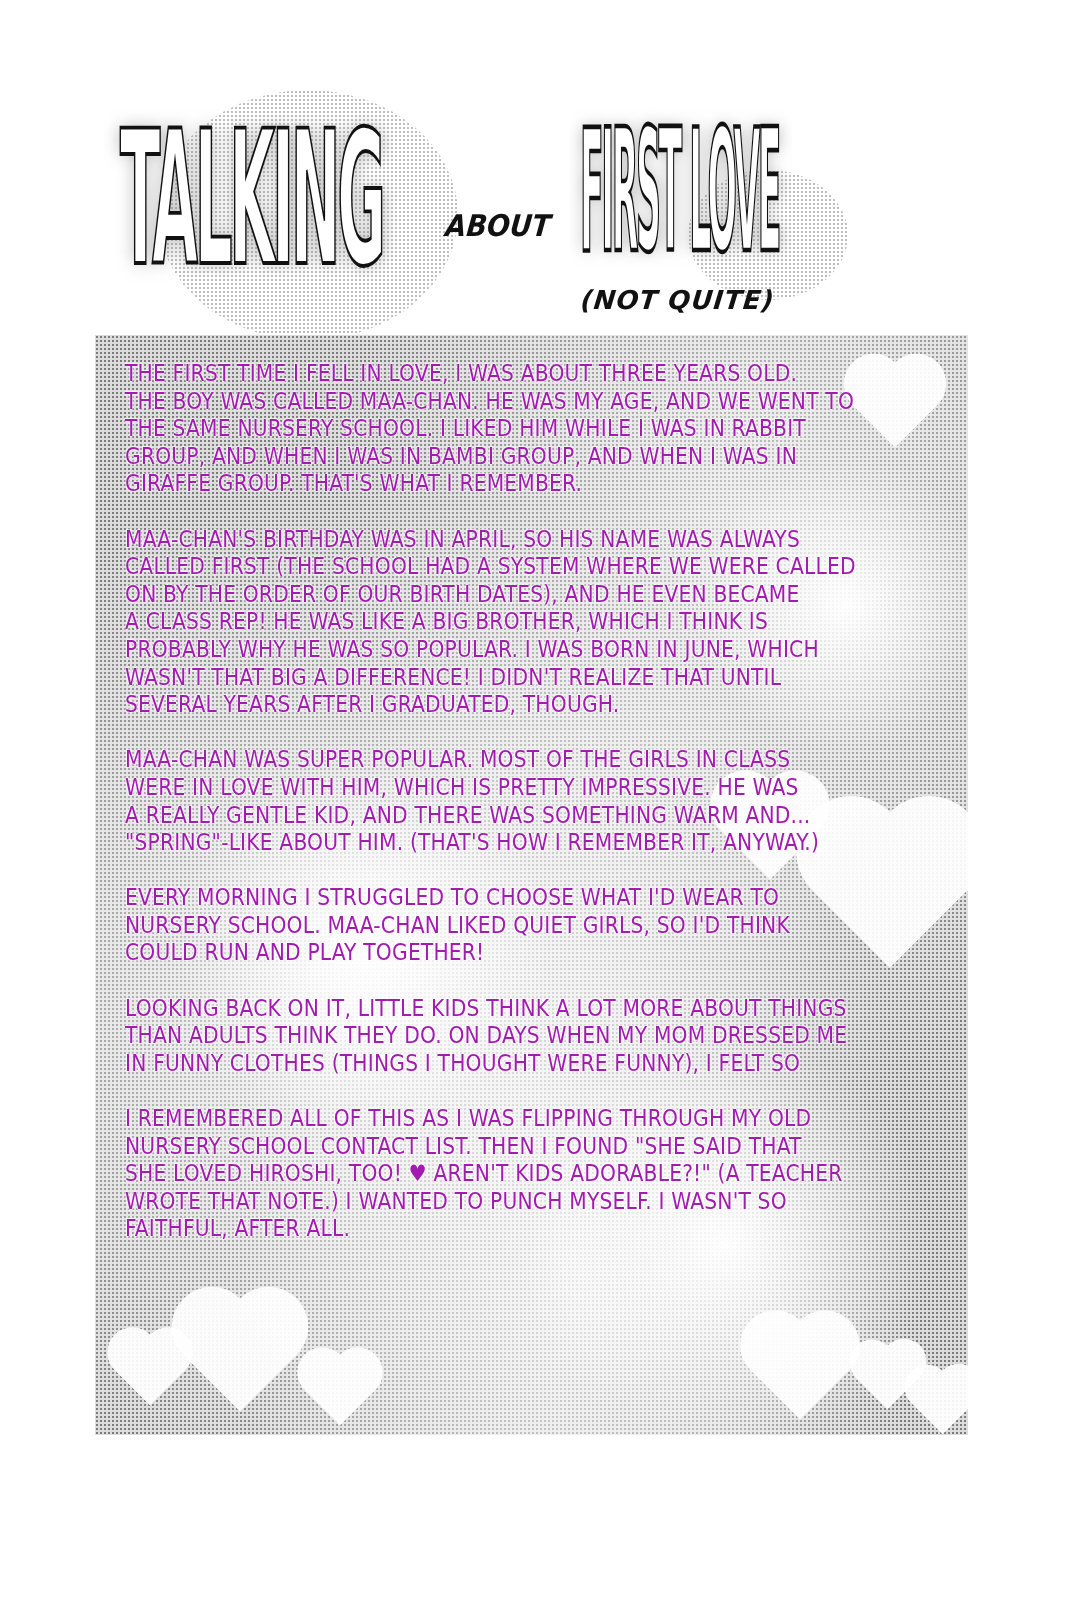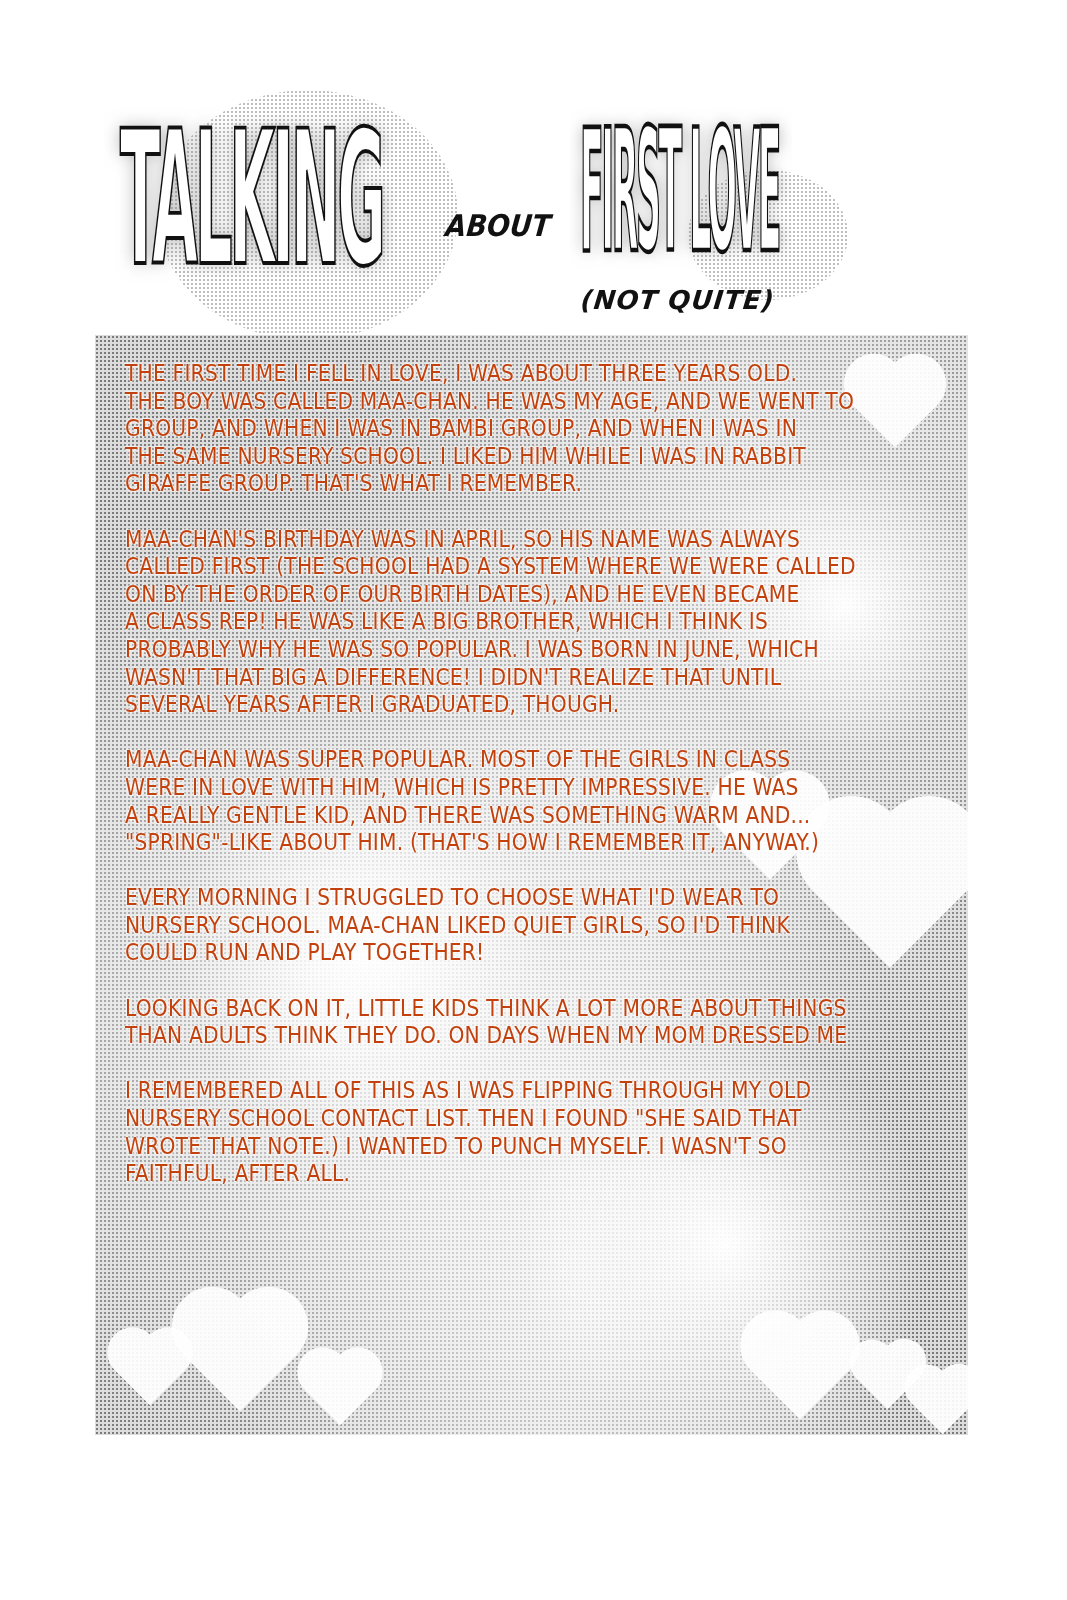--- a/index.html
+++ b/index.html
@@ -82,21 +82,21 @@
   .glow {
     position: absolute; border-radius: 50%;
     background: radial-gradient(circle, rgba(255,255,255,0.95), rgba(255,255,255,0) 70%);
   }
 
   .text-block {
     position: absolute; left: 125px; top: 360px; width: 830px;
     font-family: "DejaVu Sans Condensed", "DejaVu Sans", sans-serif;
     font-size: 22.5px;
     line-height: 27.6px;
-    color: #c2410c;
+    color: #a21caf;
     letter-spacing: 0.2px;
     text-transform: uppercase;
   }
   .para { margin: 0 0 27.6px 0; }
   .line { display: block; white-space: nowrap; text-shadow: 0 0 3px #fff, 0 0 3px #fff, 0 0 2px #fff; }
 </style>
 </head>
 <body>
 
 <div class="title-area">
@@ -139,22 +139,22 @@
     </div>
   <div class="heart" style="left:825px;top:1045px;width:45px;height:45px;">
       <span class="sq"></span>
     </div>
 </div>
 
 <div class="text-block">
   <div class="para">
     <span class="line">THE FIRST TIME I FELL IN LOVE, I WAS ABOUT THREE YEARS OLD.</span>
     <span class="line">THE BOY WAS CALLED MAA-CHAN. HE WAS MY AGE, AND WE WENT TO</span>
+    <span class="line">THE SAME NURSERY SCHOOL. I LIKED HIM WHILE I WAS IN RABBIT</span>
     <span class="line">GROUP, AND WHEN I WAS IN BAMBI GROUP, AND WHEN I WAS IN</span>
-    <span class="line">THE SAME NURSERY SCHOOL. I LIKED HIM WHILE I WAS IN RABBIT</span>
     <span class="line">GIRAFFE GROUP. THAT'S WHAT I REMEMBER.</span>
   </div>
   <div class="para">
     <span class="line">MAA-CHAN'S BIRTHDAY WAS IN APRIL, SO HIS NAME WAS ALWAYS</span>
     <span class="line">CALLED FIRST (THE SCHOOL HAD A SYSTEM WHERE WE WERE CALLED</span>
     <span class="line">ON BY THE ORDER OF OUR BIRTH DATES), AND HE EVEN BECAME</span>
     <span class="line">A CLASS REP! HE WAS LIKE A BIG BROTHER, WHICH I THINK IS</span>
     <span class="line">PROBABLY WHY HE WAS SO POPULAR. I WAS BORN IN JUNE, WHICH</span>
     <span class="line">WASN'T THAT BIG A DIFFERENCE! I DIDN'T REALIZE THAT UNTIL</span>
     <span class="line">SEVERAL YEARS AFTER I GRADUATED, THOUGH.</span>
@@ -166,20 +166,22 @@
     <span class="line">"SPRING"-LIKE ABOUT HIM. (THAT'S HOW I REMEMBER IT, ANYWAY.)</span>
   </div>
   <div class="para">
     <span class="line">EVERY MORNING I STRUGGLED TO CHOOSE WHAT I'D WEAR TO</span>
     <span class="line">NURSERY SCHOOL. MAA-CHAN LIKED QUIET GIRLS, SO I'D THINK</span>
     <span class="line">COULD RUN AND PLAY TOGETHER!</span>
   </div>
   <div class="para">
     <span class="line">LOOKING BACK ON IT, LITTLE KIDS THINK A LOT MORE ABOUT THINGS</span>
     <span class="line">THAN ADULTS THINK THEY DO. ON DAYS WHEN MY MOM DRESSED ME</span>
+    <span class="line">IN FUNNY CLOTHES (THINGS I THOUGHT WERE FUNNY), I FELT SO</span>
   </div>
   <div class="para">
     <span class="line">I REMEMBERED ALL OF THIS AS I WAS FLIPPING THROUGH MY OLD</span>
     <span class="line">NURSERY SCHOOL CONTACT LIST. THEN I FOUND "SHE SAID THAT</span>
+    <span class="line">SHE LOVED HIROSHI, TOO! ♥ AREN'T KIDS ADORABLE?!" (A TEACHER</span>
     <span class="line">WROTE THAT NOTE.) I WANTED TO PUNCH MYSELF. I WASN'T SO</span>
     <span class="line">FAITHFUL, AFTER ALL.</span>
   </div>
 </div>
 
 </body></html>

